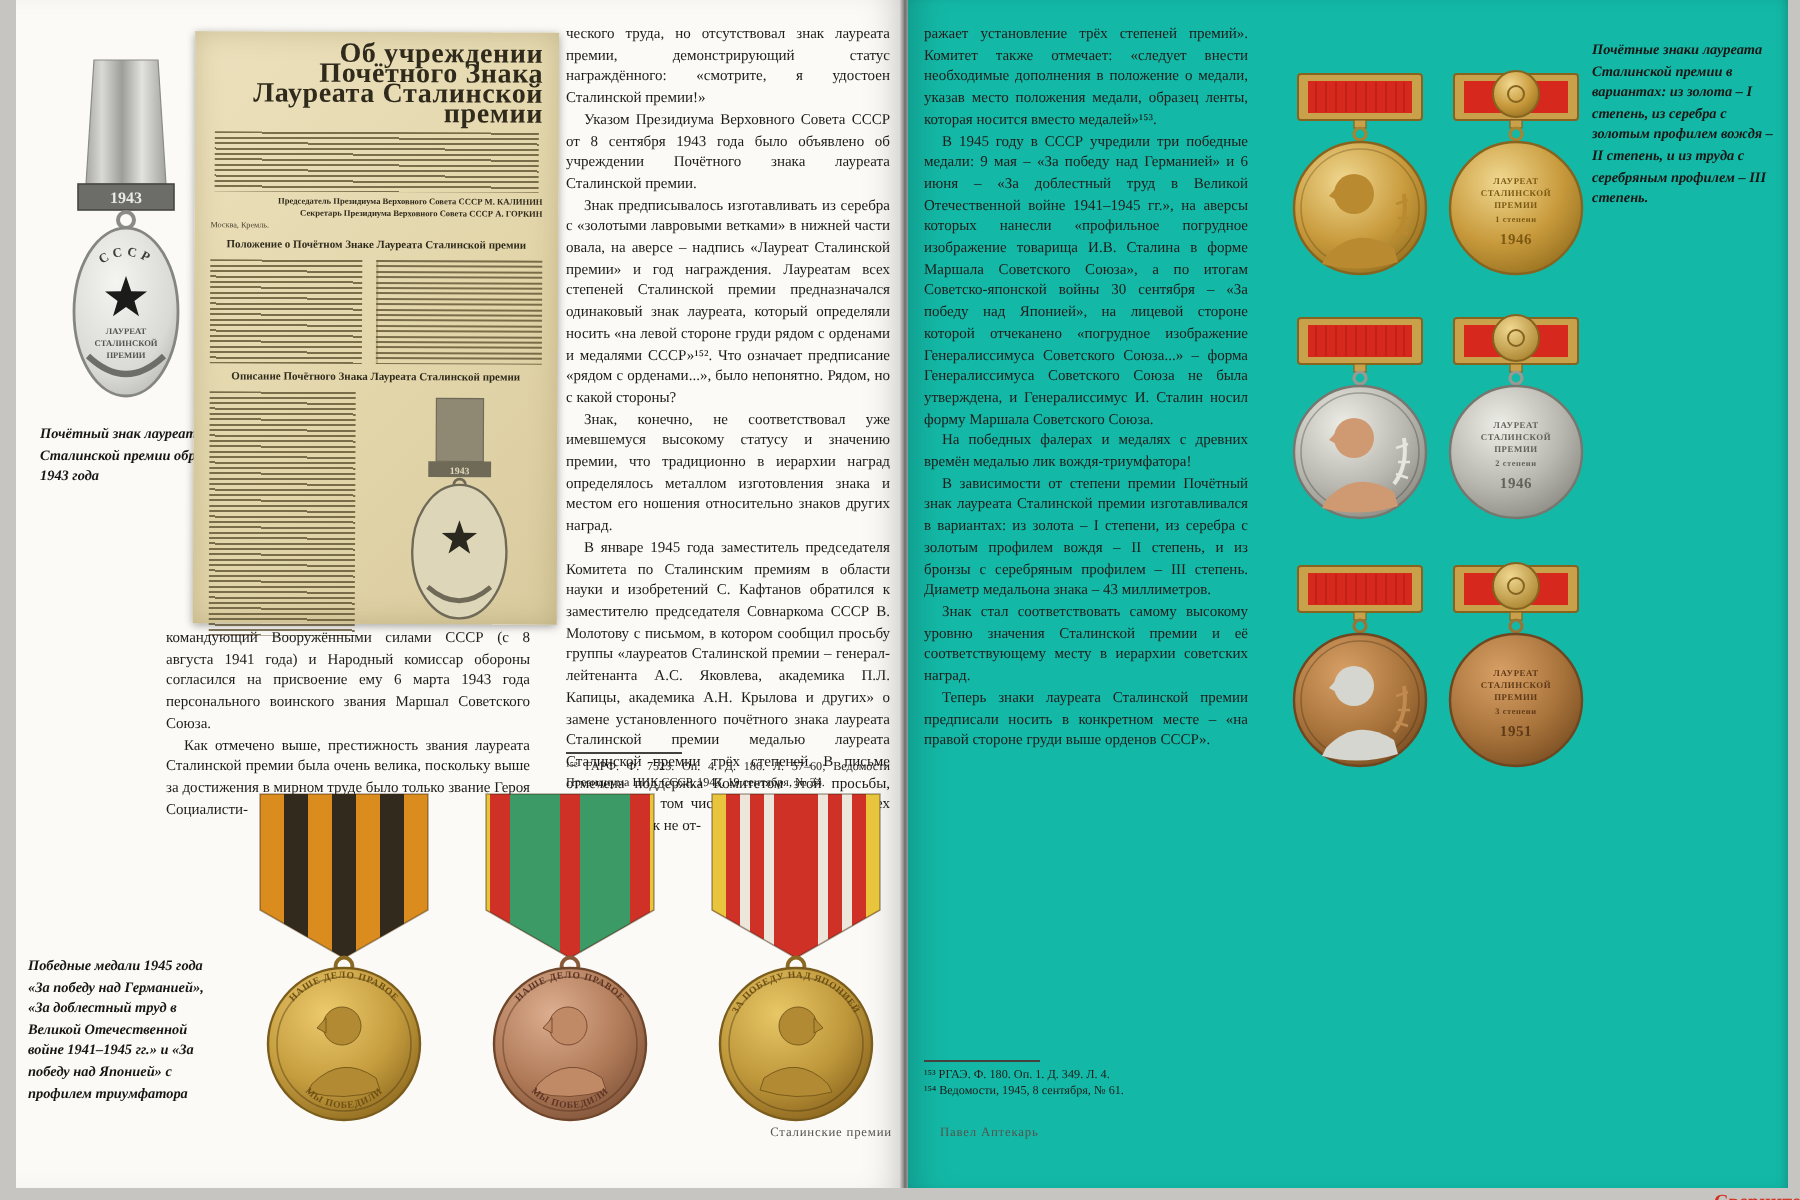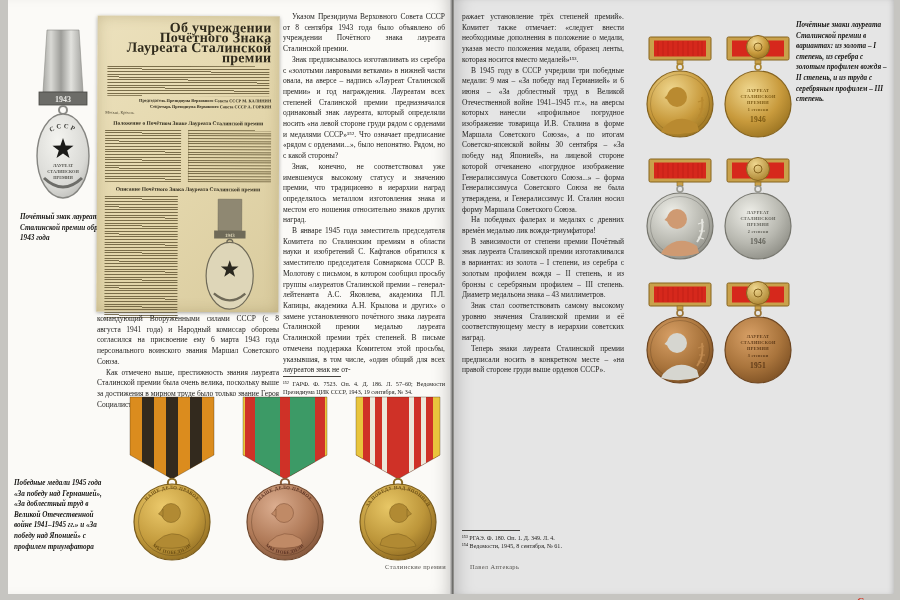--- a/index.html
+++ b/index.html
@@ -1,20 +1,20 @@
 <!DOCTYPE html>
 <html><head>
 <meta charset="utf-8">
 <style>
   html,body{margin:0;padding:0;}
   body{width:900px;height:600px;position:relative;background:#c6c5c1;overflow:hidden;
        font-family:"Liberation Serif","DejaVu Serif",serif;-webkit-font-smoothing:antialiased;}
   .page{position:absolute;top:0;height:594px;background:#fbfaf7;}
   .pageL{left:8px;width:444px;box-shadow:inset -14px 0 18px -12px rgba(0,0,0,.25);}
-  .pageR{left:454px;width:440px;background:#e5e5e5;box-shadow:inset 14px 0 18px -12px rgba(0,0,0,.22), inset -4px 0 6px -4px rgba(0,0,0,.25);}
+  .pageR{left:454px;width:440px;background:#14b8a6;box-shadow:inset 14px 0 18px -12px rgba(0,0,0,.22), inset -4px 0 6px -4px rgba(0,0,0,.25);}
   .gutter{position:absolute;left:450px;top:0;width:5px;height:594px;
           background:linear-gradient(to right,rgba(0,0,0,.05),rgba(40,40,38,.55) 50%,rgba(0,0,0,.05));}
   .abs{position:absolute;}
   .body{font-size:7.5px;line-height:10.7px;text-align:justify;color:#1d1c1a;}
   .body p{margin:0;text-indent:9px;}
   .body p.noind{text-indent:0;}
   .cap{font-size:7.2px;line-height:10.6px;font-style:italic;font-weight:bold;color:#171614;}
   .fn{font-size:6.1px;line-height:8.4px;color:#1d1c1a;text-align:justify;}
   .fnrule{width:58px;border-top:1px solid #44423e;margin-bottom:2.5px;}
   .pnum{font-size:13px;color:#2a2927;font-weight:bold;margin-top:41px;}
@@ -95,26 +95,27 @@
         <rect x="30" y="34" width="32" height="8" fill="#6f6a58"></rect>
         <text x="46" y="40.5" font-size="5" font-weight="bold" fill="#ded6b8" text-anchor="middle">1943</text>
         <circle cx="46" cy="46" r="3" fill="none" stroke="#6f6a58" stroke-width="1.4"></circle>
         <ellipse cx="46" cy="80" rx="24" ry="34" fill="#ded6b8" stroke="#6f6a58" stroke-width="1.2"></ellipse>
         <polygon points="46,64 48.2,70.4 55,70.5 49.6,74.6 51.5,81 46,77.1 40.5,81 42.4,74.6 37,70.5 43.8,70.4" fill="#2a281f"></polygon>
         <path d="M30 98 q16 14 32 0" stroke="#6f6a58" stroke-width="2.4" fill="none"></path>
       </svg>
     </div>
   </div>
 
-  <div class="abs body" style="left:89px;top:314px;width:182px">
+  <div class="abs body" style="left:75px;top:314px;width:182px">
     <p class="noind">командующий Вооружёнными силами СССР (с 8 августа 1941 года) и Народный комиссар обороны согласился на присвоение ему 6 марта 1943 года персонального воинского звания Маршал Советского Союза.</p>
     <p>Как отмечено выше, престижность звания лауреата Сталинской премии была очень велика, поскольку выше за достижения в мирном труде было только звание Героя Социалисти-</p>
   </div>
 
   <div class="abs body" style="left:275px;top:12px;width:162px">
+    <p class="noind">ческого труда, но отсутствовал знак лауреата премии, демонстрирующий статус награждённого: «смотрите, я удостоен Сталинской премии!»</p>
     <p>Указом Президиума Верховного Совета СССР от 8 сентября 1943 года было объявлено об учреждении Почётного знака лауреата Сталинской премии.</p>
     <p>Знак предписывалось изготавливать из серебра с «золотыми лавровыми ветками» в нижней части овала, на аверсе – надпись «Лауреат Сталинской премии» и год награждения. Лауреатам всех степеней Сталинской премии предназначался одинаковый знак лауреата, который определяли носить «на левой стороне груди рядом с орденами и медалями СССР»¹⁵². Что означает предписание «рядом с орденами...», было непонятно. Рядом, но с какой стороны?</p>
     <p>Знак, конечно, не соответствовал уже имевшемуся высокому статусу и значению премии, что традиционно в иерархии наград определялось металлом изготовления знака и местом его ношения относительно знаков других наград.</p>
     <p>В январе 1945 года заместитель председателя Комитета по Сталинским премиям в области науки и изобретений С. Кафтанов обратился к заместителю председателя Совнаркома СССР В. Молотову с письмом, в котором сообщил просьбу группы «лауреатов Сталинской премии – генерал-лейтенанта А.С. Яковлева, академика П.Л. Капицы, академика А.Н. Крылова и других» о замене установленного почётного знака лауреата Сталинской премии медалью лауреата Сталинской премии трёх степеней. В письме отмечена поддержка Комитетом этой просьбы, указывшая, в том числе, «один общий для всех лауреатов знак не от-</p>
   </div>
 
   <div class="abs" style="left:275px;top:376px;width:162px">
     <div class="fnrule"></div>
     <div class="fn">¹⁵² ГАРФ. Ф. 7523. Оп. 4. Д. 186. Л. 57–60; Ведомости Президиума ЦИК СССР, 1943, 19 сентября, № 34.</div>
   </div>

